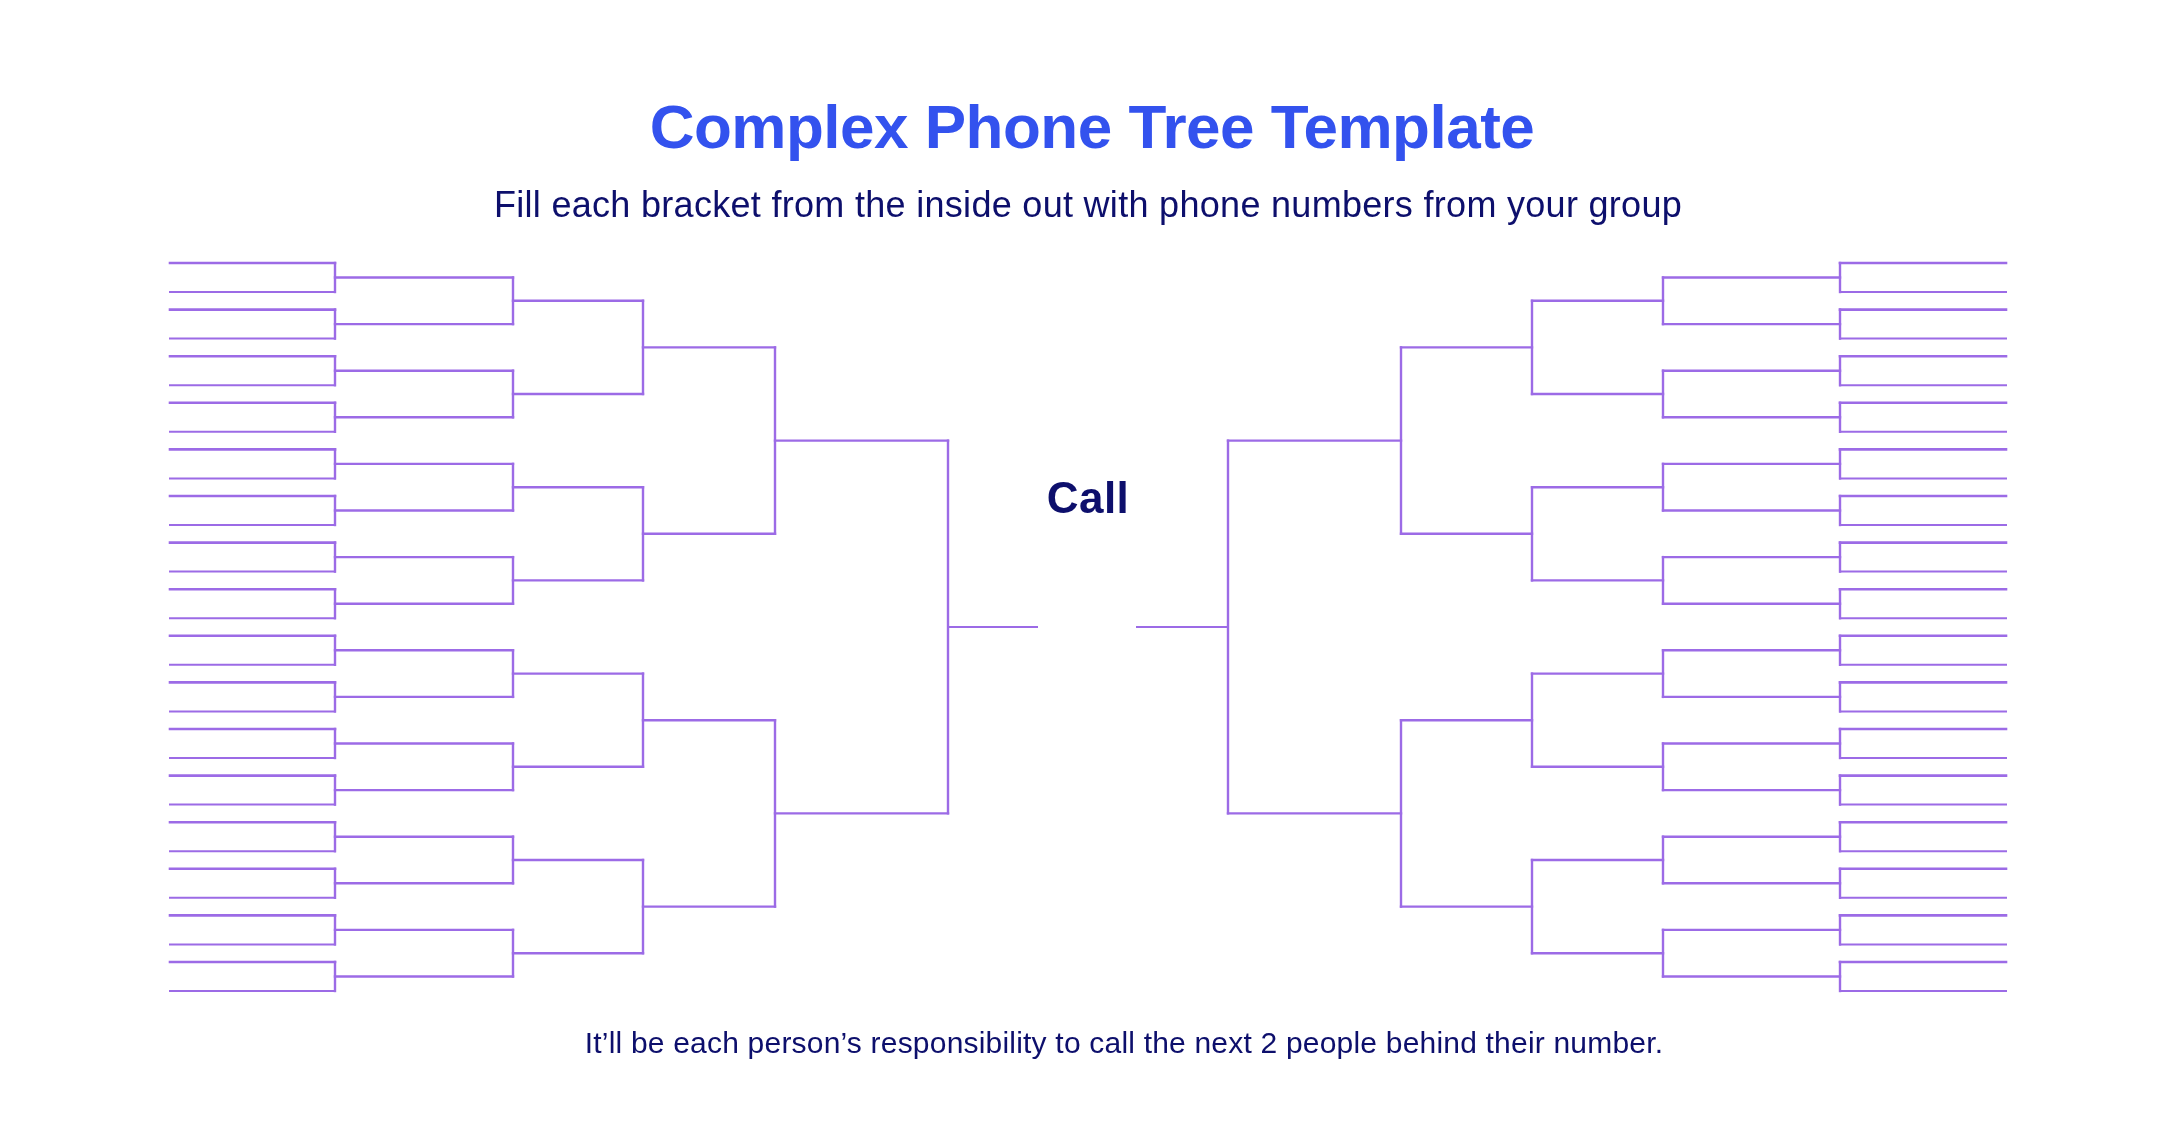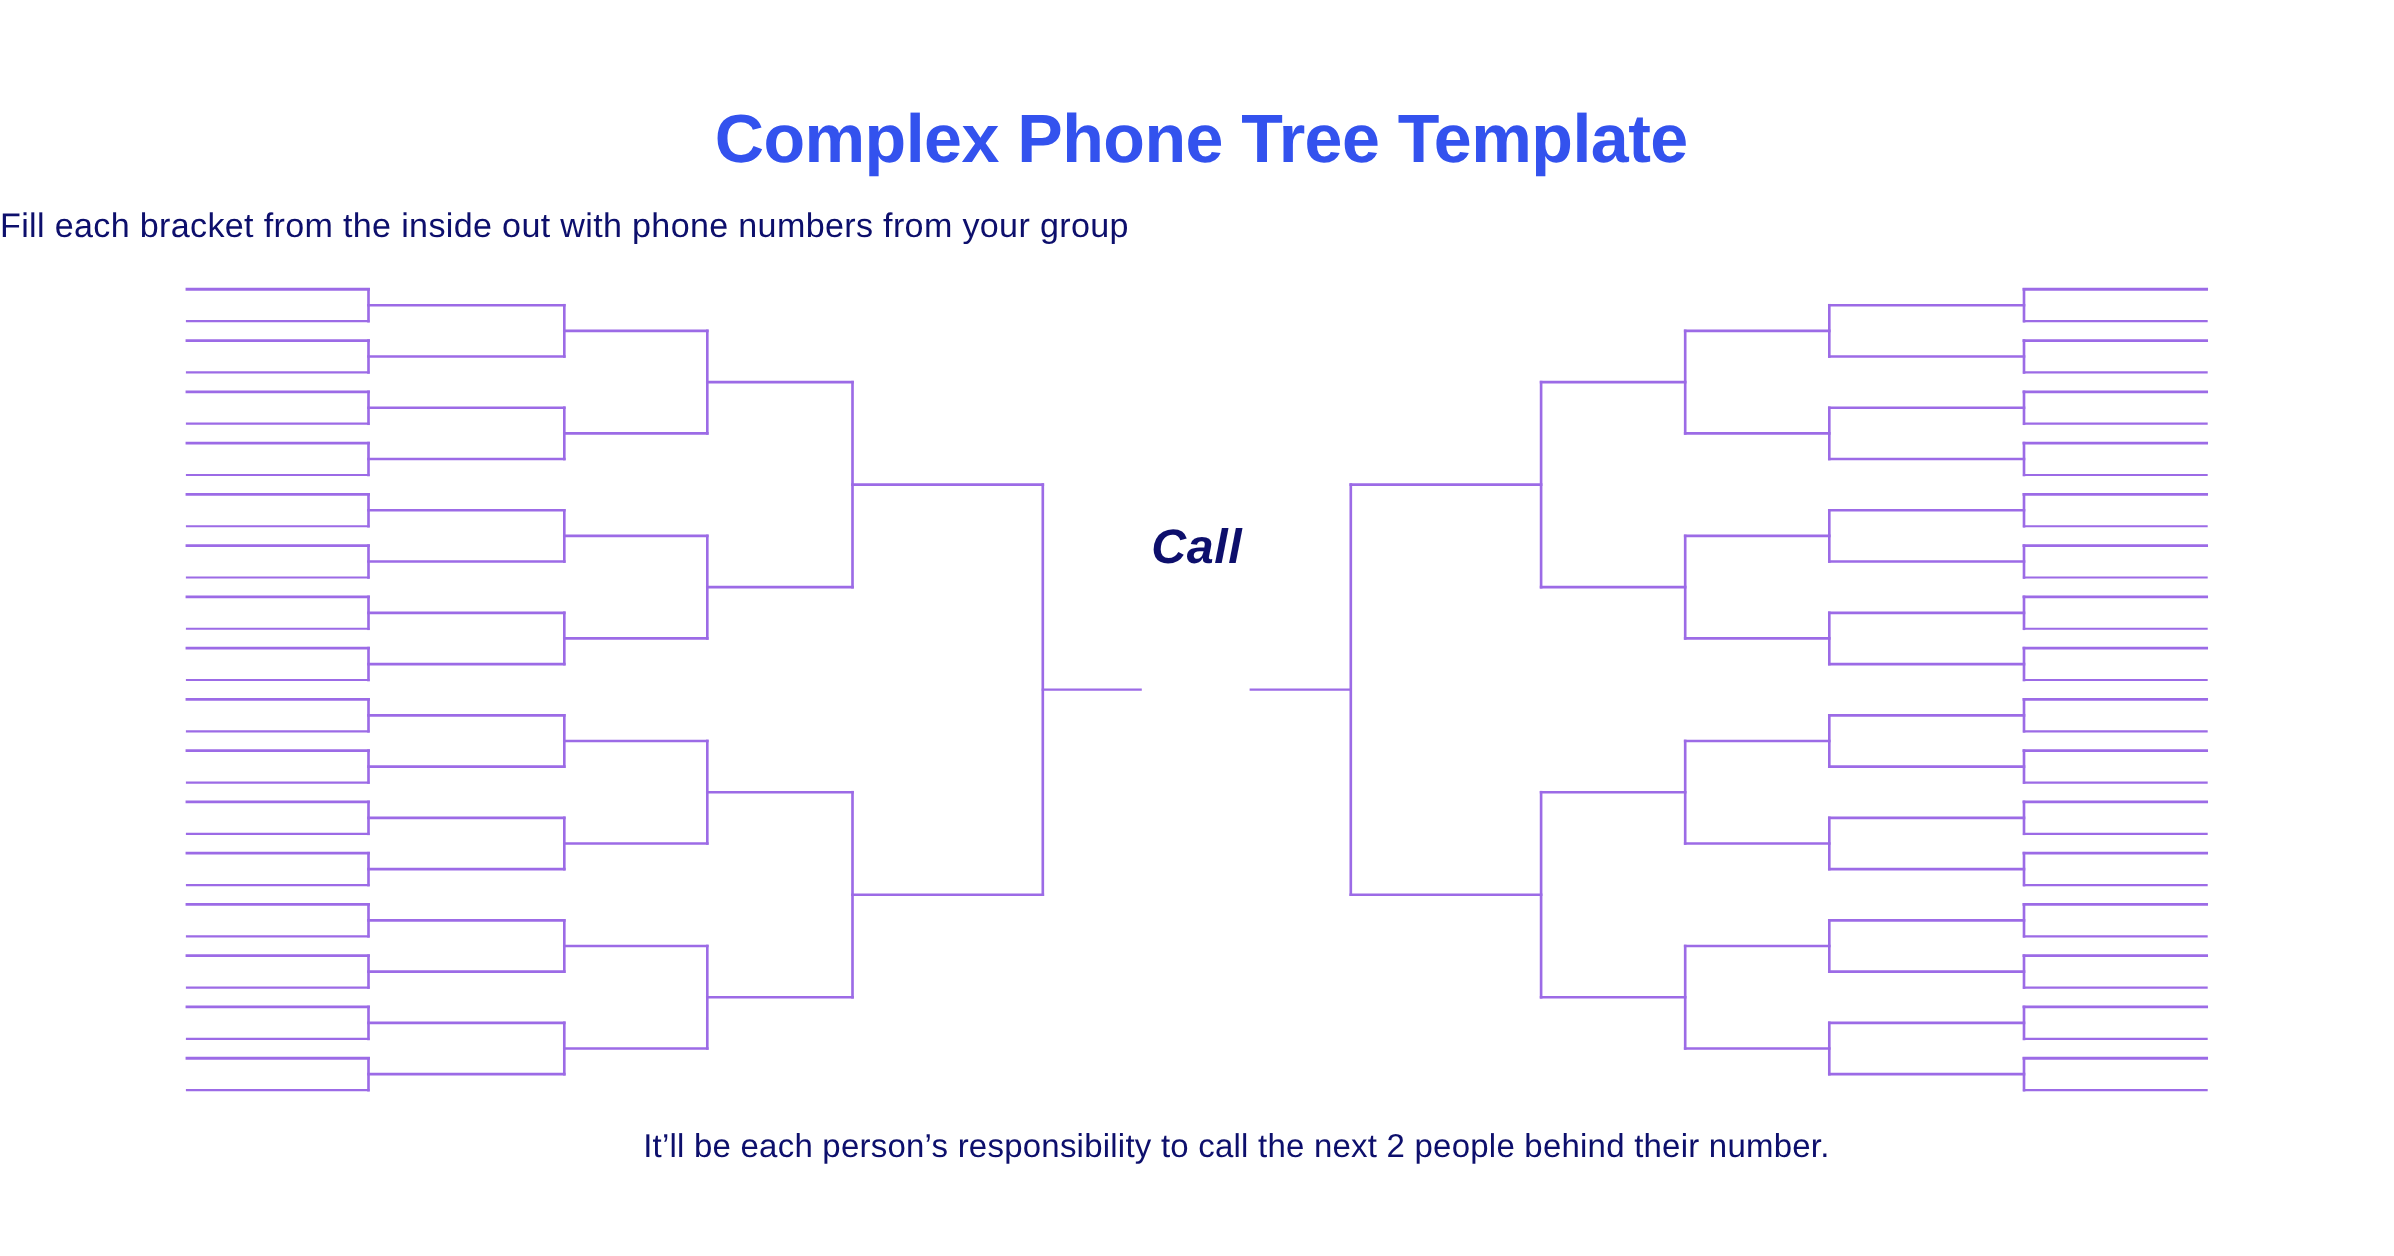--- a/index.html
+++ b/index.html
@@ -2,32 +2,32 @@
 <html><head>
 <meta charset="utf-8">
 <style>
   html, body { margin: 0; padding: 0; background: #ffffff; }
   body { width: 2176px; height: 1142px; position: relative; overflow: hidden; font-family: "Liberation Sans", "DejaVu Sans", sans-serif; }
   .title {
     position: absolute; left: 4px; width: 2176px; top: 92px; text-align: center;
     font-size: 62px; font-weight: bold; letter-spacing: -0.5px; line-height: 70px; margin: 0;
   }
   .subtitle {
-    position: absolute; left: 0; width: 2176px; top: 186px; 
-    font-size: 31px; line-height: 38px; letter-spacing: 0.3px;
+    position: absolute; left: 0; width: 2176px; top: 186px; text-align: center;
+    font-size: 36px; line-height: 38px; letter-spacing: 0.3px;
   }
   .footer {
     position: absolute; left: 0; width: 2176px; top: 1024px; text-align: center;
     font-size: 30px; line-height: 38px; letter-spacing: 0.2px; margin-left: 36px;
   }
   .center-label {
     position: absolute; left: 978px; width: 220px; top: 470px; text-align: center;
     font-size: 44px; font-weight: bold; line-height: 55px; letter-spacing: 0.5px;
   }
-  .center-label div { display: block; font-style: italic; }
+  .center-label div { display: block; }
   #bracket { position: absolute; left: 0; top: 0; }
   .hit { fill: transparent; cursor: text; }
 </style>
 </head>
 <body>
 
 <h1 class="title" style="color: rgb(51, 82, 238);">Complex Phone Tree Template</h1>
 <div class="subtitle" style="color: rgb(13, 15, 108);">Fill each bracket from the inside out with phone numbers from your group</div>
 
 <svg id="bracket" width="2176" height="1142" viewBox="0 0 2176 1142" xmlns="http://www.w3.org/2000/svg">

